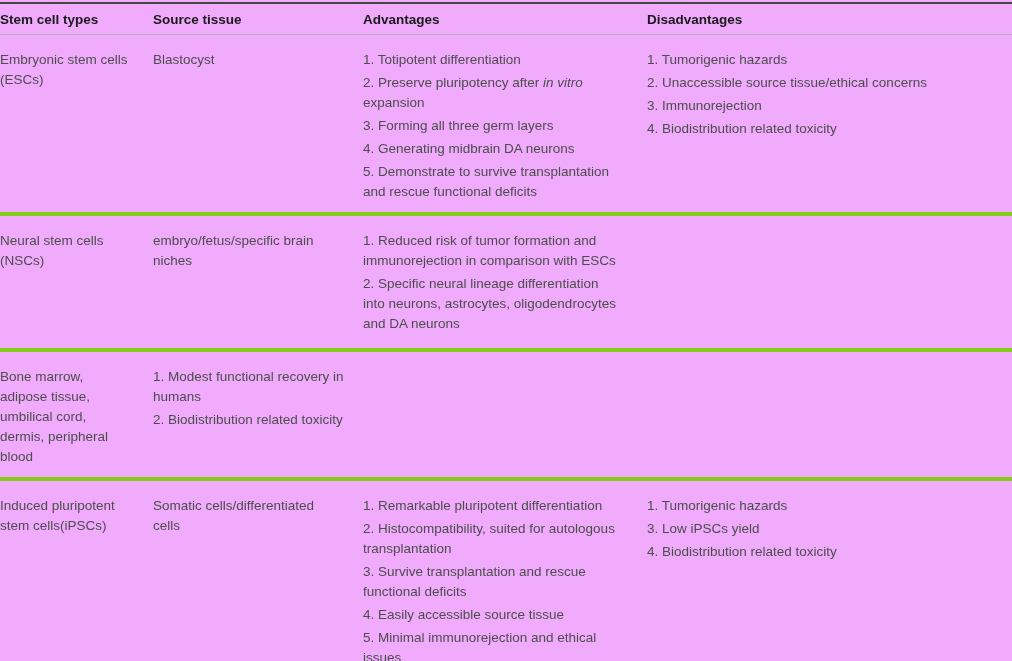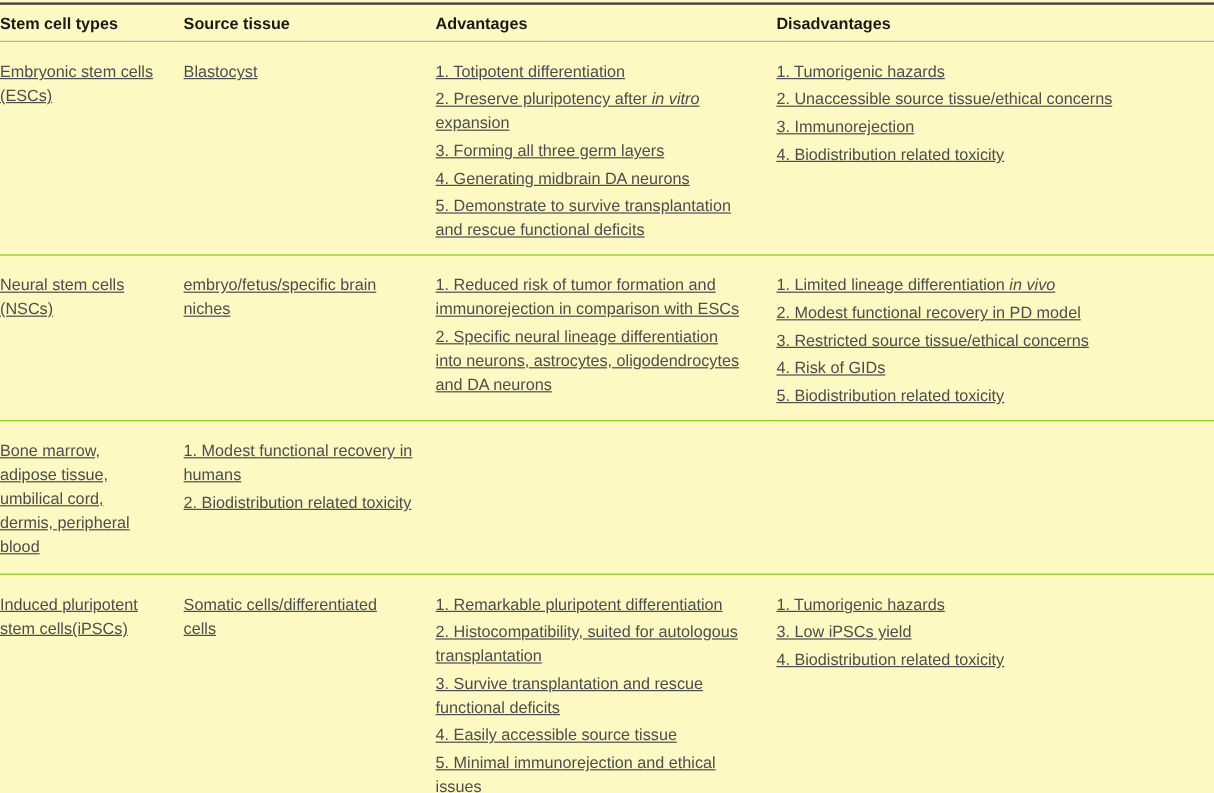--- a/index.html
+++ b/index.html
@@ -3,21 +3,21 @@
 <meta charset="utf-8">
 <style>
   * { box-sizing: border-box; margin: 0; padding: 0; }
   html, body {
     background: #ffffff;
     font-family: "Liberation Sans", sans-serif;
   }
   .page {
     width: 1012px;
     height: 661px;
-    background: #fef9c3;
+    background: #f0abfc;
     position: relative;
     padding-top: 2px;
   }
   .stable {
     width: 1012px;
     border-top: 2px solid #454545;
     border-bottom: 2px solid #9e9e9e;
   }
   .thead {
     display: grid;
@@ -30,32 +30,31 @@
     font-size: 13.5px;
     font-weight: bold;
     color: #1a1a1a;
     padding-right: 10px;
     white-space: nowrap;
   }
   .trow {
     display: grid;
     grid-template-columns: 153px 210px 284px 365px;
   }
-  .trow + .trow { border-top: 1px solid #84cc16; }
+  .trow + .trow { border-top: 4px solid #84cc16; }
   .trow:nth-child(1) { min-height: 170px; }
   .trow:nth-child(2) { min-height: 136px; }
   .trow:nth-child(3) { min-height: 128px; }
   .trow:nth-child(4) { min-height: 184px; }
   .cell {
     padding-top: 15px;
     padding-bottom: 10px;
     font-size: 13.5px;
     line-height: 20px;
     color: #4d4d4d;
-    text-decoration: underline;
   }
   .cell-type   { padding-right: 14px; }
   .cell-source { padding-right: 24px; }
   .cell-adv    { padding-right: 24px; }
   .cell-dis    { padding-right: 8px; }
   .item { margin-bottom: 3px; }
   .item:last-child { margin-bottom: 0; }
 </style>
 </head>
 <body>
@@ -86,27 +85,20 @@
             <div class="item">4. Biodistribution related toxicity</div>
           </div>
         </div>
         <div class="trow">
           <div class="cell cell-type">Neural stem cells (NSCs)</div>
           <div class="cell cell-source">embryo/fetus/specific brain niches</div>
           <div class="cell cell-adv">
             <div class="item">1. Reduced risk of tumor formation and immunorejection in comparison with ESCs</div>
             <div class="item">2. Specific neural lineage differentiation into neurons, astrocytes, oligodendrocytes and DA neurons</div>
           </div>
-          <div class="cell cell-dis">
-            <div class="item">1. Limited lineage differentiation <i>in vivo</i></div>
-            <div class="item">2. Modest functional recovery in PD model</div>
-            <div class="item">3. Restricted source tissue/ethical concerns</div>
-            <div class="item">4. Risk of GIDs</div>
-            <div class="item">5. Biodistribution related toxicity</div>
-          </div>
         </div>
         <div class="trow">
           <div class="cell cell-source">Bone marrow, adipose tissue, umbilical cord, dermis, peripheral blood</div>
           <div class="cell cell-dis">
             <div class="item">1. Modest functional recovery in humans</div>
             <div class="item">2. Biodistribution related toxicity</div>
           </div>
         </div>
         <div class="trow">
           <div class="cell cell-type">Induced pluripotent stem cells(iPSCs)</div>

